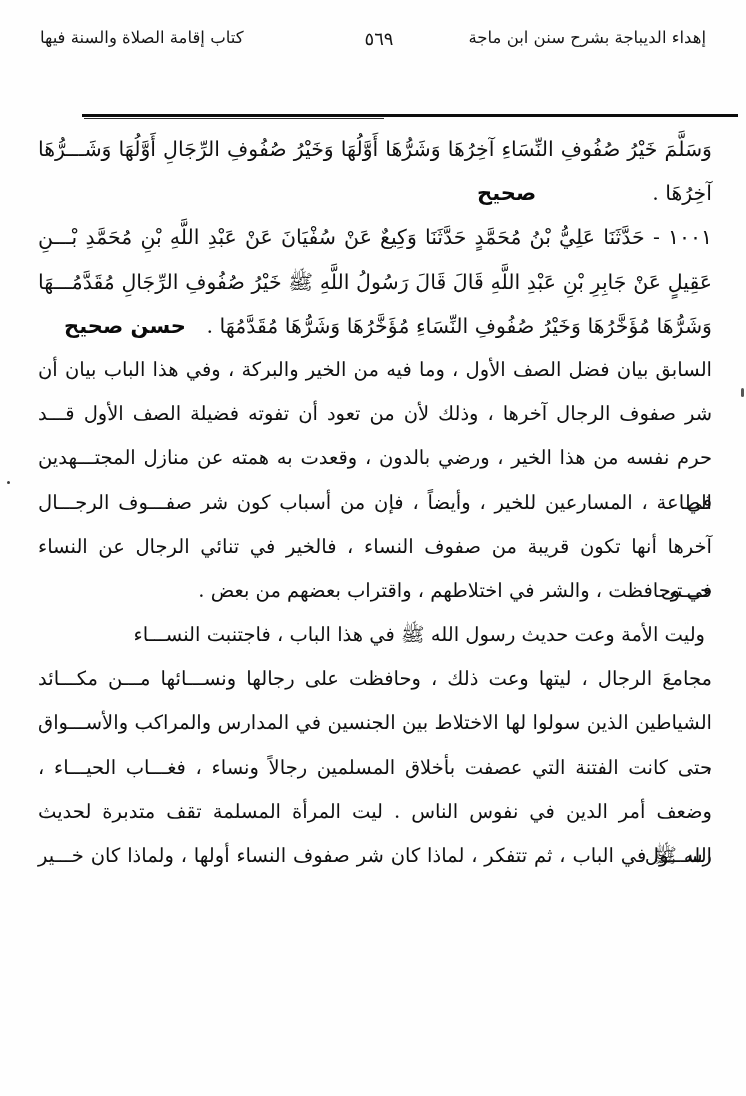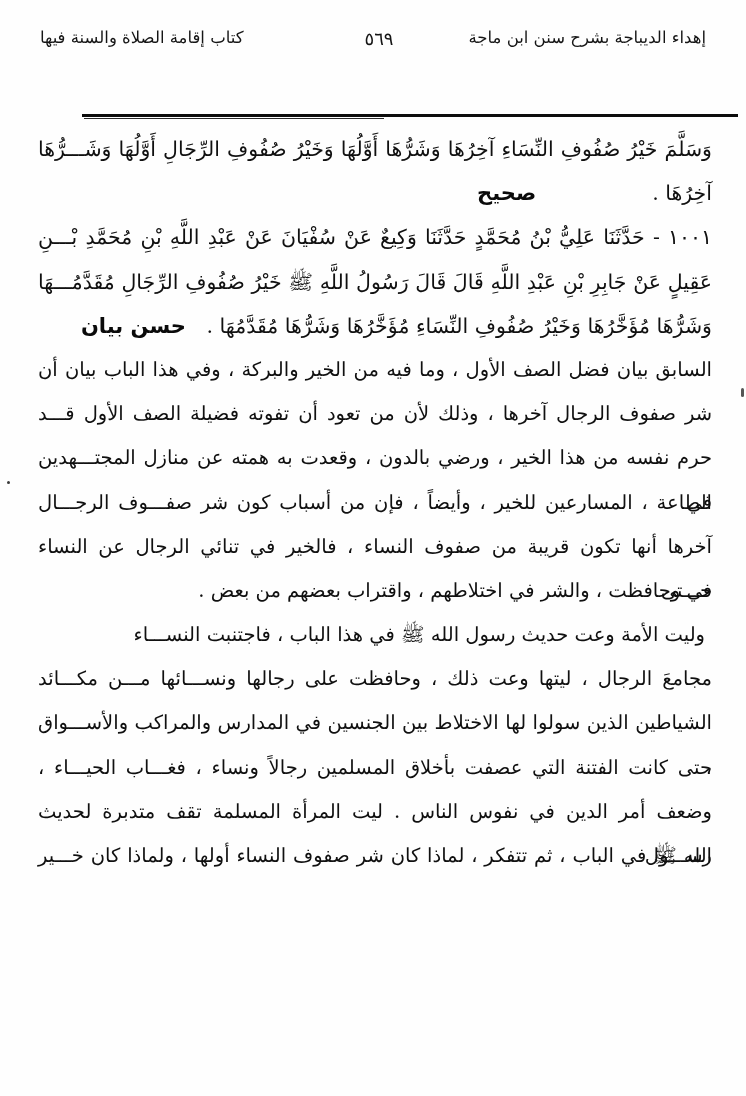--- a/index.html
+++ b/index.html
@@ -67,21 +67,21 @@
       <span class="stamp">صحيح</span>
     </div>
 
     <div class="ln matn just">
       <span>١٠٠١ -</span>
       <span>حَدَّثَنَا عَلِيُّ بْنُ مُحَمَّدٍ حَدَّثَنَا وَكِيعٌ عَنْ سُفْيَانَ عَنْ عَبْدِ اللَّهِ بْنِ مُحَمَّدِ بْـــنِ</span>
     </div>
     <div class="ln matn just">عَقِيلٍ عَنْ جَابِرِ بْنِ عَبْدِ اللَّهِ قَالَ قَالَ رَسُولُ اللَّهِ ﷺ خَيْرُ صُفُوفِ الرِّجَالِ مُقَدَّمُـــهَا</div>
     <div class="ln matn plain l5">
       <span>وَشَرُّهَا مُؤَخَّرُهَا وَخَيْرُ صُفُوفِ النِّسَاءِ مُؤَخَّرُهَا وَشَرُّهَا مُقَدَّمُهَا .</span>
-      <span class="stamp">حسن بيان</span>
+      <span class="stamp">حسن صحيح</span>
     </div>
 
     <div class="ln sharh just">السابق بيان فضل الصف الأول ، وما فيه من الخير والبركة ، وفي هذا الباب بيان أن</div>
     <div class="ln sharh just">شر صفوف الرجال آخرها ، وذلك لأن من تعود أن تفوته فضيلة الصف الأول قـــد</div>
     <div class="ln sharh just">حرم نفسه من هذا الخير ، ورضي بالدون ، وقعدت به همته عن منازل المجتـــهدين في</div>
     <div class="ln sharh just">الطاعة ، المسارعين للخير ، وأيضاً ، فإن من أسباب كون شر صفـــوف الرجـــال</div>
     <div class="ln sharh just">آخرها أنها تكون قريبة من صفوف النساء ، فالخير في تنائي الرجال عن النساء حـــتى</div>
     <div class="ln sharh plain">في وحافظت ، والشر في اختلاطهم ، واقتراب بعضهم من بعض .</div>
 
     <div class="ln sharh plain indent-sm">وليت الأمة وعت حديث رسول الله ﷺ في هذا الباب ، فاجتنبت النســـاء</div>

